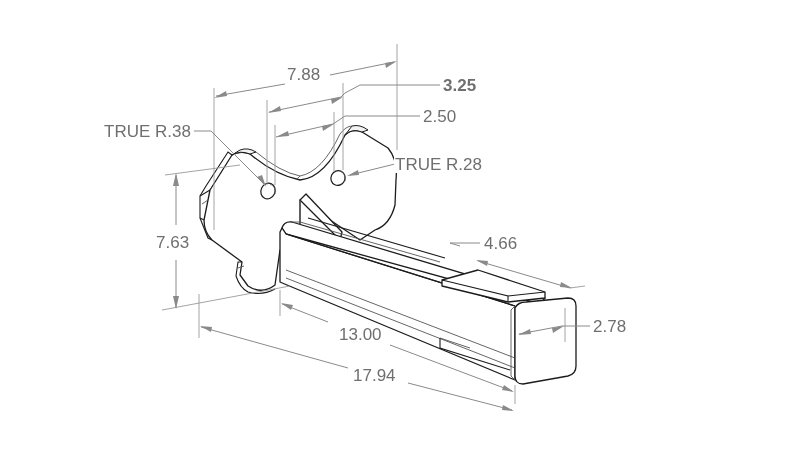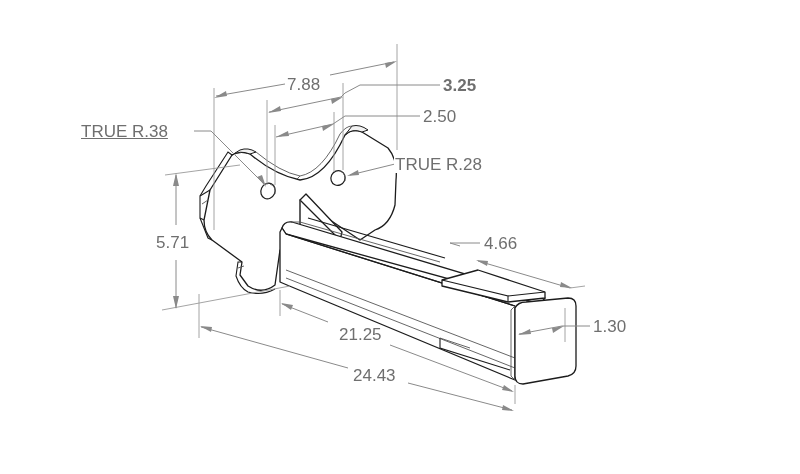--- a/index.html
+++ b/index.html
@@ -131,22 +131,22 @@
     <polygon class="arrow" points="476,260 488,261 487,266"></polygon>
     <polygon class="arrow" points="572,288 560,287 561,282"></polygon>
 
     <path class="ext" d="M 565 308 L 565 342"></path>
     <path class="dim" d="M 519 334 L 562 326 L 590 326"></path>
     <polygon class="arrow" points="518,335 530,329 531,334"></polygon>
     <polygon class="arrow" points="564,326 552,328 553,333"></polygon>
   </g>
 </svg>
 
-<div class="lbl" style="left:286px; top:76px;">7.88</div>
+<div class="lbl" style="left:286px; top:66px;">7.88</div>
 <div class="lbl" style="left:442px; top:77px;font-weight:bold;">3.25</div>
 <div class="lbl" style="left:422px; top:108px;">2.50</div>
-<div class="lbl" style="left:80px; top:123px;text-decoration:underline;">TRUE R.38</div>
+<div class="lbl" style="left:103px; top:123px;">TRUE R.38</div>
 <div class="lbl" style="left:394px; top:156px;">TRUE R.28</div>
-<div class="lbl" style="left:155px; top:234px;">5.71</div>
+<div class="lbl" style="left:155px; top:234px;">7.63</div>
 <div class="lbl" style="left:483px; top:235px;">4.66</div>
-<div class="lbl" style="left:592px; top:318px;">1.30</div>
-<div class="lbl" style="left:338px; top:326px;">21.25</div>
-<div class="lbl" style="left:352px; top:367px;">24.43</div>
+<div class="lbl" style="left:592px; top:318px;">2.78</div>
+<div class="lbl" style="left:338px; top:326px;">13.00</div>
+<div class="lbl" style="left:352px; top:367px;">17.94</div>
 
 </body></html>

